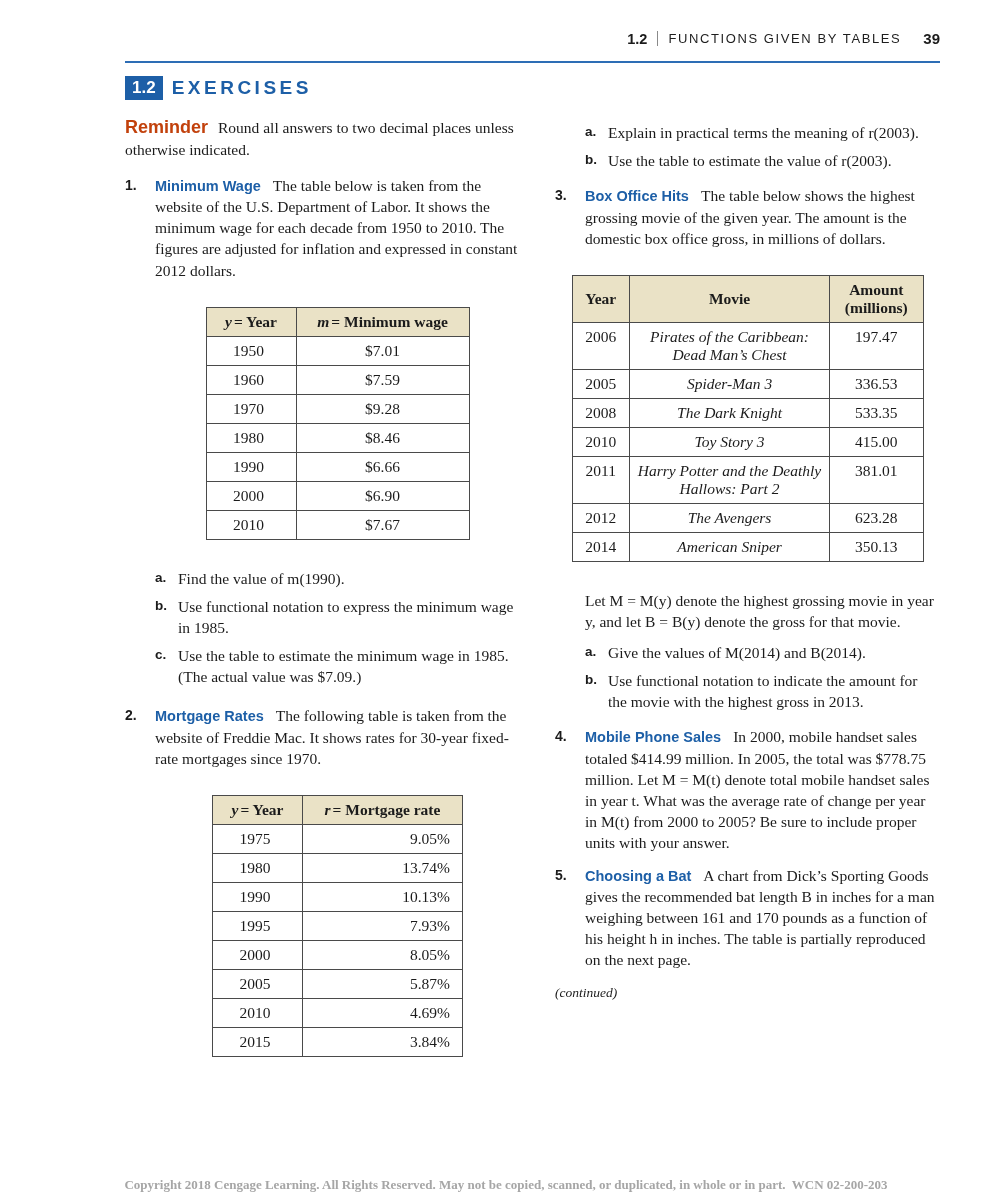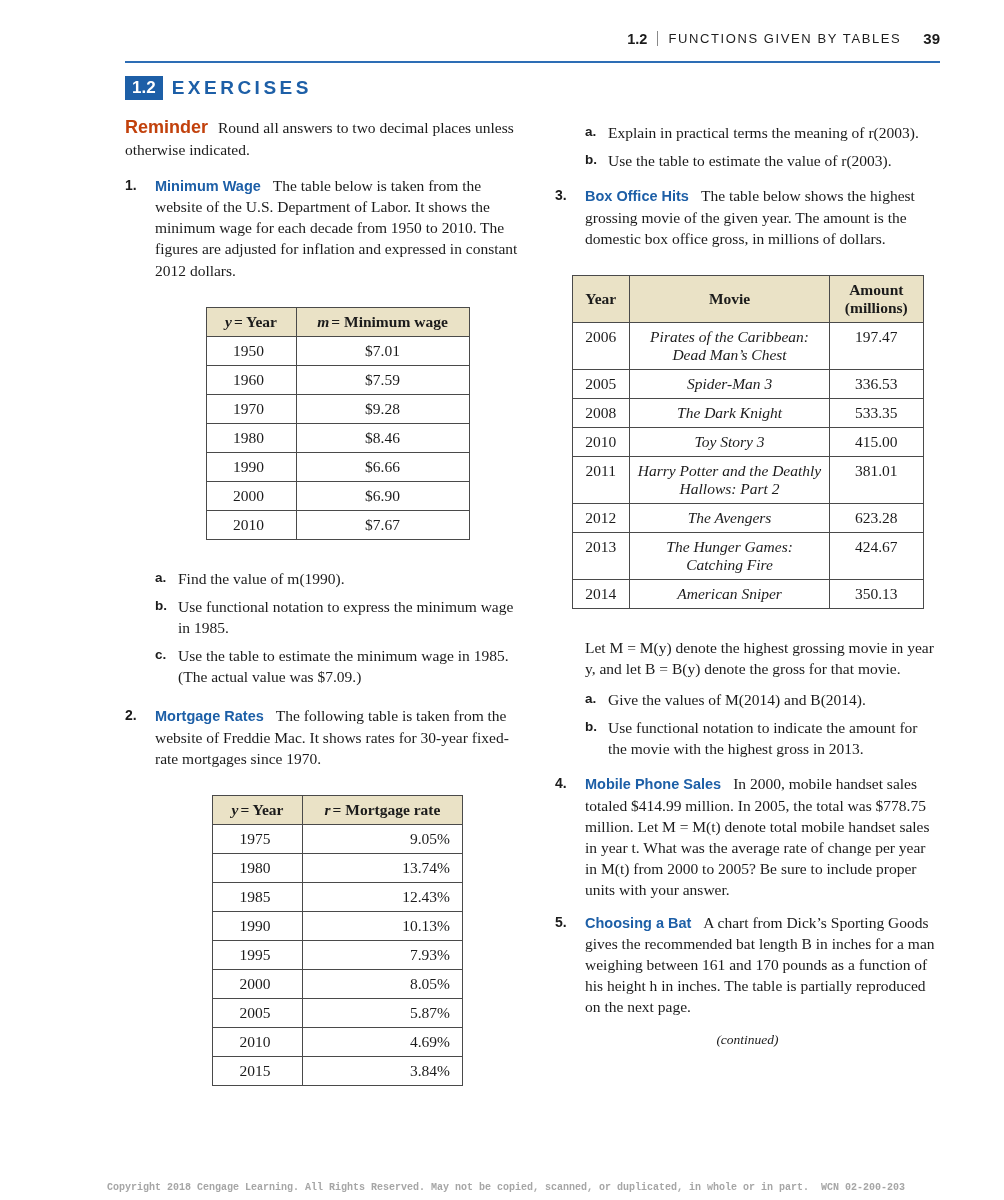--- a/index.html
+++ b/index.html
@@ -90,27 +90,27 @@
 
   .movie-table { width: 352px; font-size: 15px; }
   .movie-table th, .movie-table td { padding: 5px 6px; }
   .movie-table .col-year { width: 58px; font-family: Liberation Serif, serif; }
   .movie-table .col-movie { width: 204px; }
   .movie-table .col-amount { width: 94px; }
   .movie-table td.movie-cell { font-style: italic; }
 
   .outro { margin: 16px 0 10px; }
 
-  .continued { text-align: center; font-style: italic; font-size: 13.5px; margin-top: 14px; }
+  .continued { text-align: left; font-style: italic; font-size: 13.5px; margin-top: 14px; }
 
   .copyright {
     position: absolute; left: 8px; right: 0; bottom: 7px;
     text-align: center;
-    font-family: Liberation Mono, monospace;
-    font-size: 10px; font-weight: bold; color: #a6a6a6;
+    font-family: Liberation Serif, serif;
+    font-size: 13px; font-weight: bold; color: #a6a6a6;
   }
 </style>
 </head>
 <body>
 
 <div class="page">
 
   <div class="running-head">
     <span class="rh-num">1.2</span>
     <span class="rh-div"></span>
@@ -211,24 +211,20 @@
             <tbody>
               <tr>
                   <td>1975</td>
                   <td>9.05%</td>
                 </tr>
               <tr>
                   <td>1980</td>
                   <td>13.74%</td>
                 </tr>
               <tr>
-                  <td>1985</td>
-                  <td>12.43%</td>
-                </tr>
-              <tr>
                   <td>1990</td>
                   <td>10.13%</td>
                 </tr>
               <tr>
                   <td>1995</td>
                   <td>7.93%</td>
                 </tr>
               <tr>
                   <td>2000</td>
                   <td>8.05%</td>
@@ -308,25 +304,20 @@
               <td>2011</td>
               <td class="movie-cell">Harry Potter and the Deathly Hallows: Part 2</td>
               <td>381.01</td>
             </tr>
           <tr>
               <td>2012</td>
               <td class="movie-cell">The Avengers</td>
               <td>623.28</td>
             </tr>
           <tr>
-              <td>2013</td>
-              <td class="movie-cell">The Hunger Games: Catching Fire</td>
-              <td>424.67</td>
-            </tr>
-          <tr>
               <td>2014</td>
               <td class="movie-cell">American Sniper</td>
               <td>350.13</td>
             </tr>
         </tbody>
       </table>
 
       <div class="parts-block">
         <p class="outro">Let M = M(y) denote the highest grossing movie in year y, and let B = B(y) denote the gross for that movie.</p>
         <div class="part">

